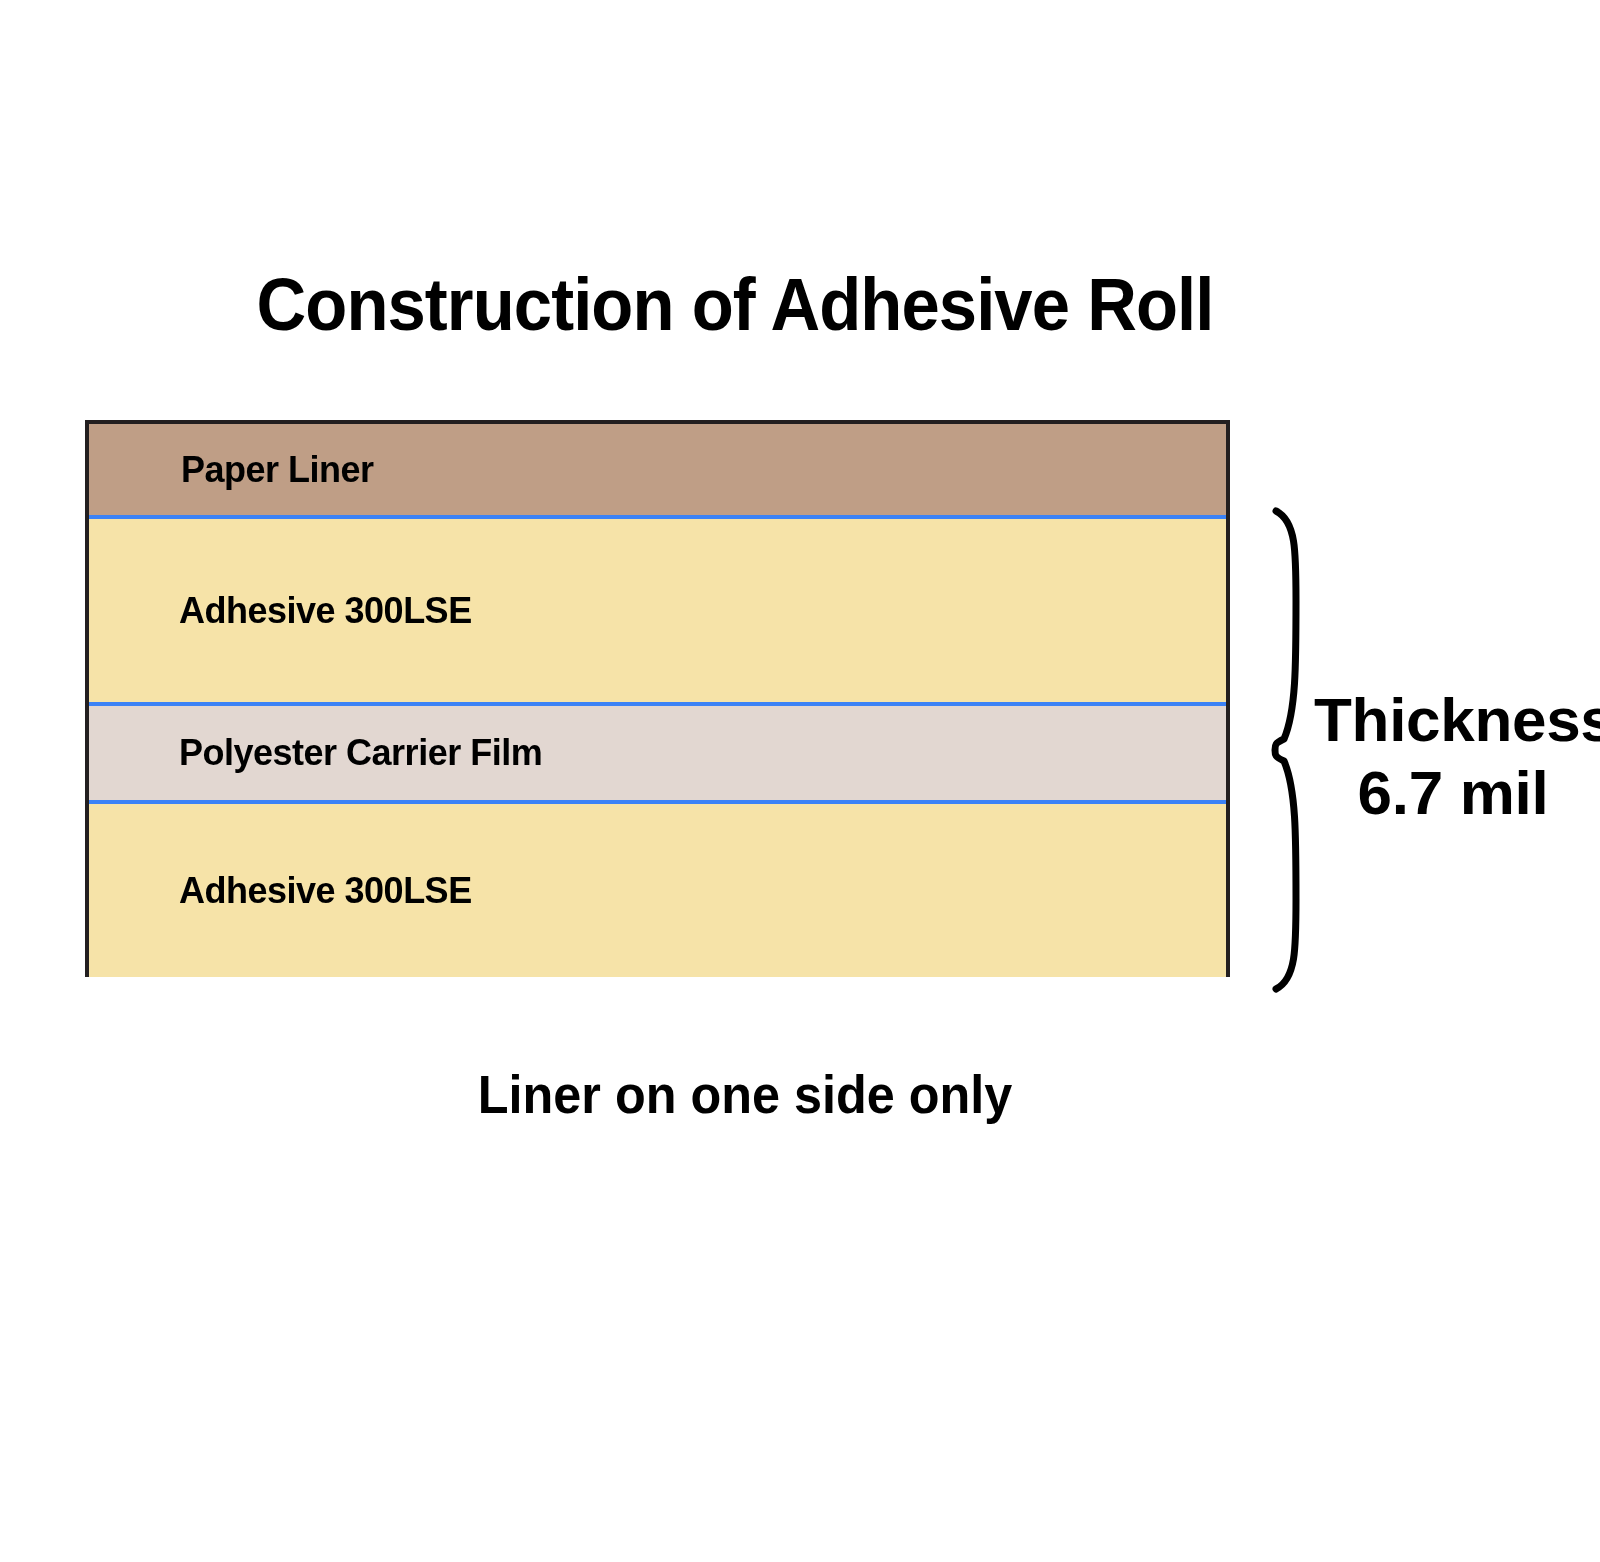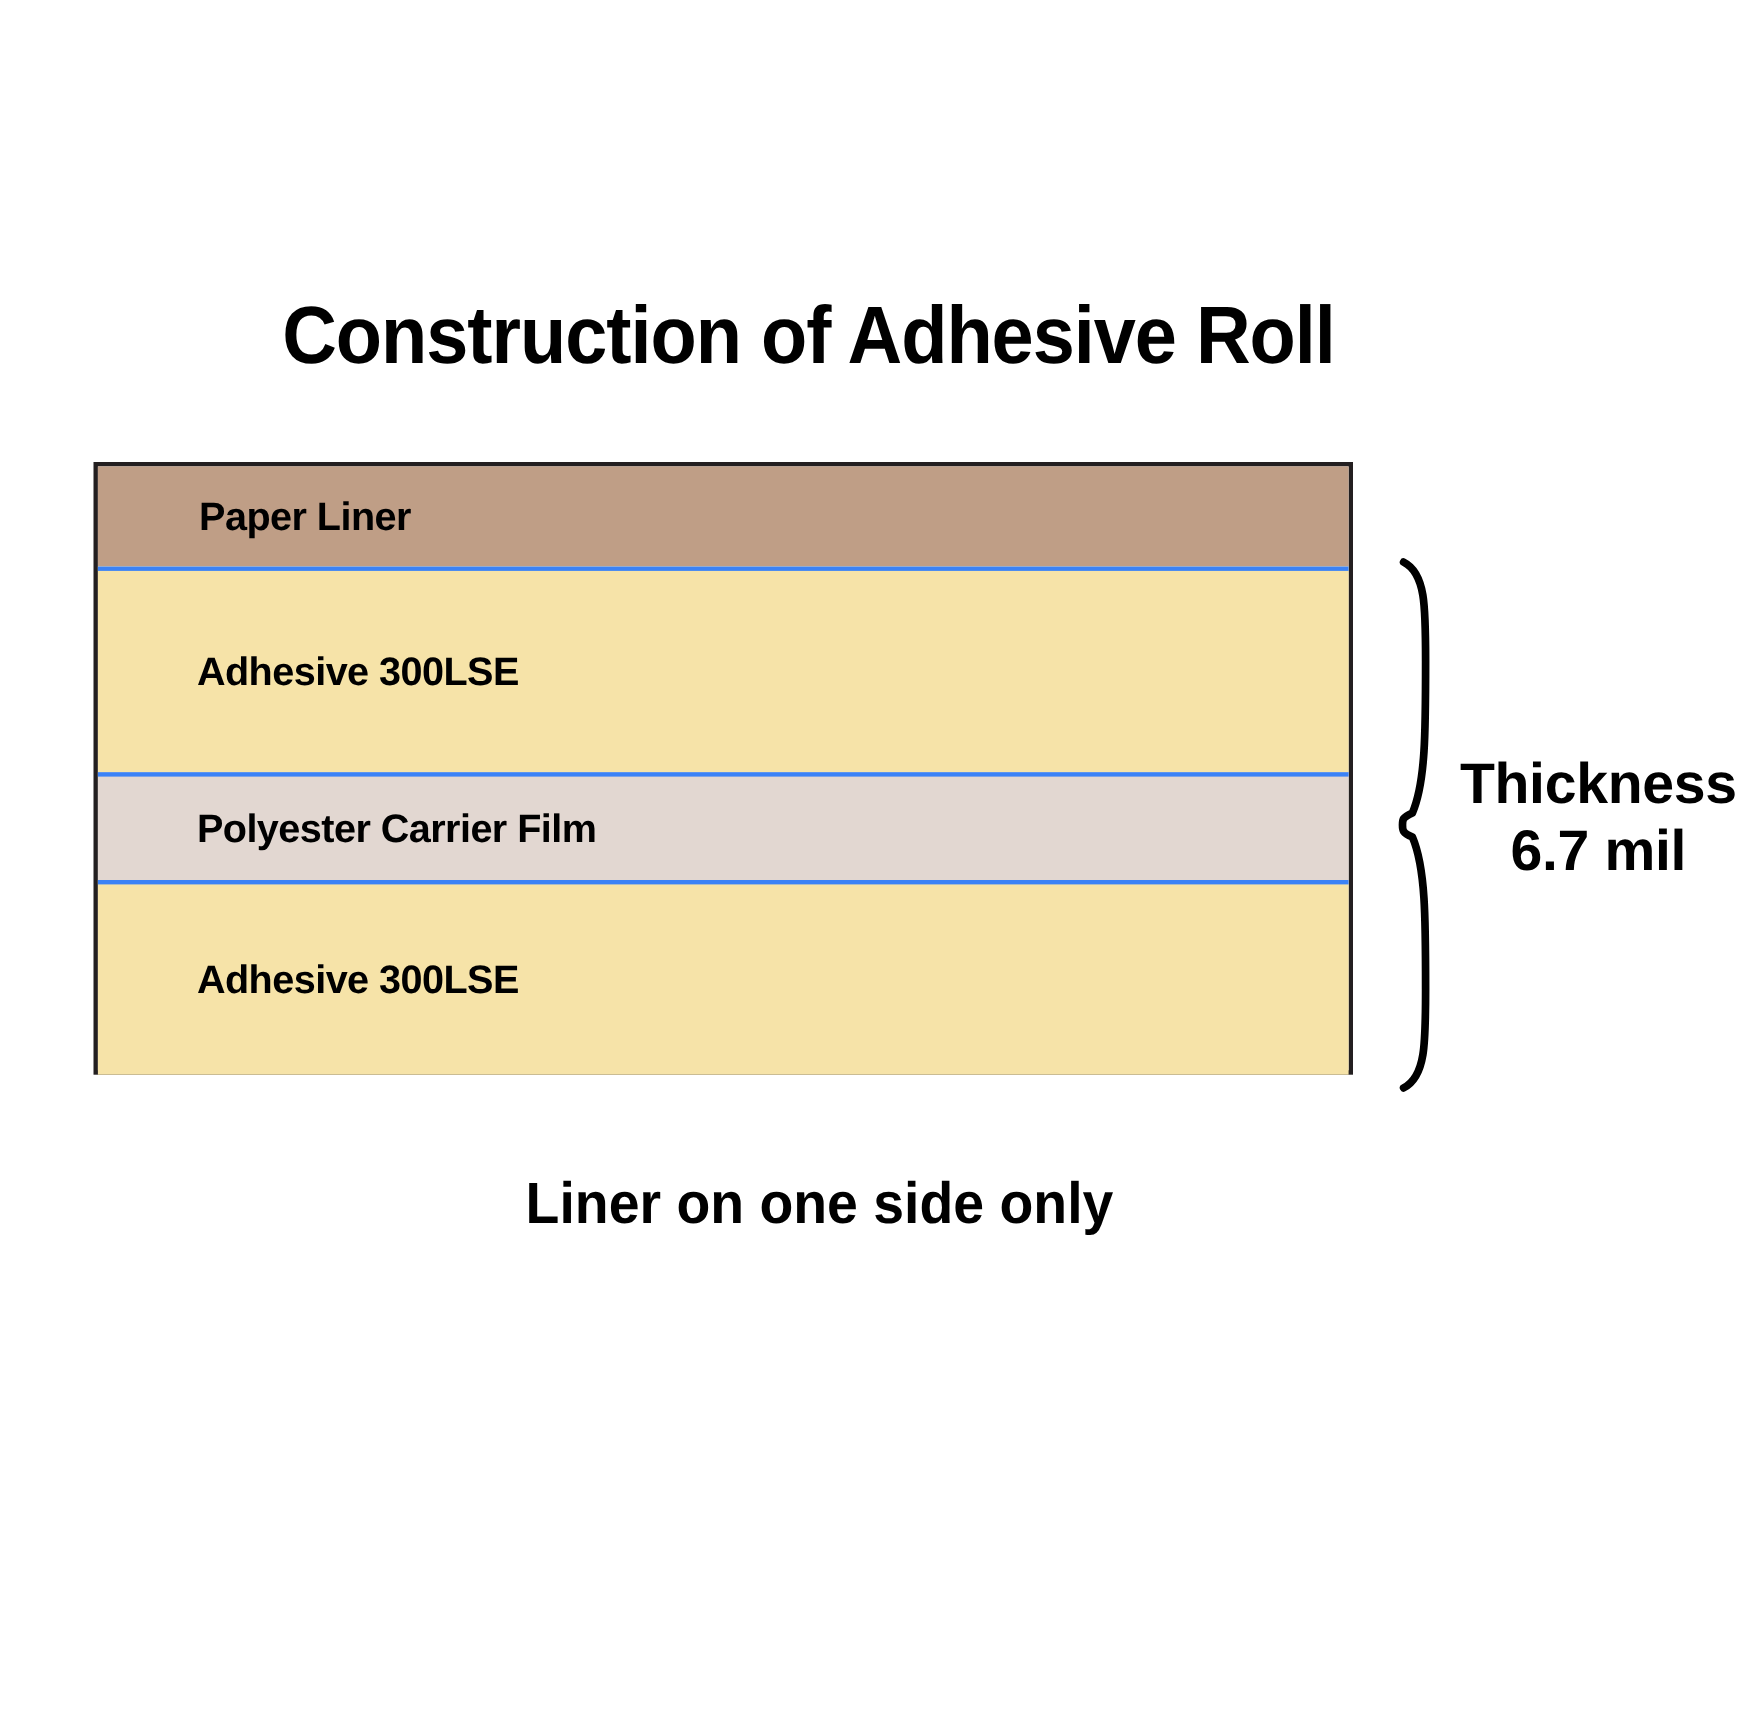--- a/index.html
+++ b/index.html
@@ -99,21 +99,21 @@
     top: 0;
     width: 70px;
     height: 490px;
   }
   #thickness-label {
     position: absolute;
     left: 52px;
     top: 178px;
     width: 278px;
     text-align: center;
-    font-size: 52px;
+    font-size: 62px;
     font-weight: bold;
     line-height: 1.18;
     letter-spacing: -0.3px;
   }
   #thickness-label .tl-line { display: block; white-space: nowrap; }
 
   
   #footer-caption {
     position: absolute;
     left: 0;

